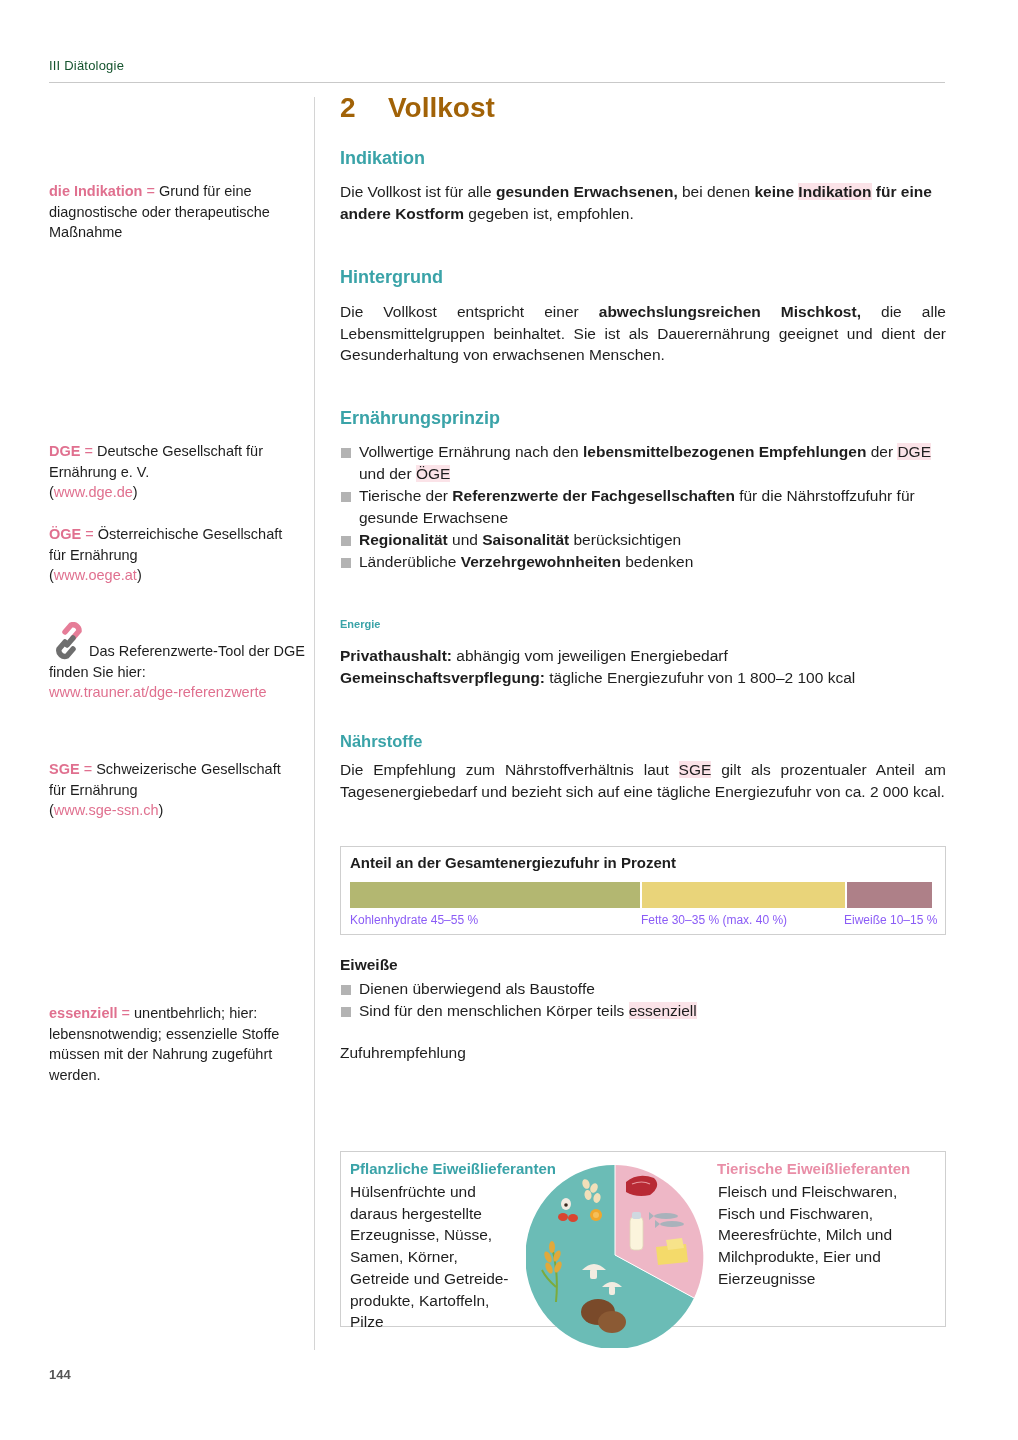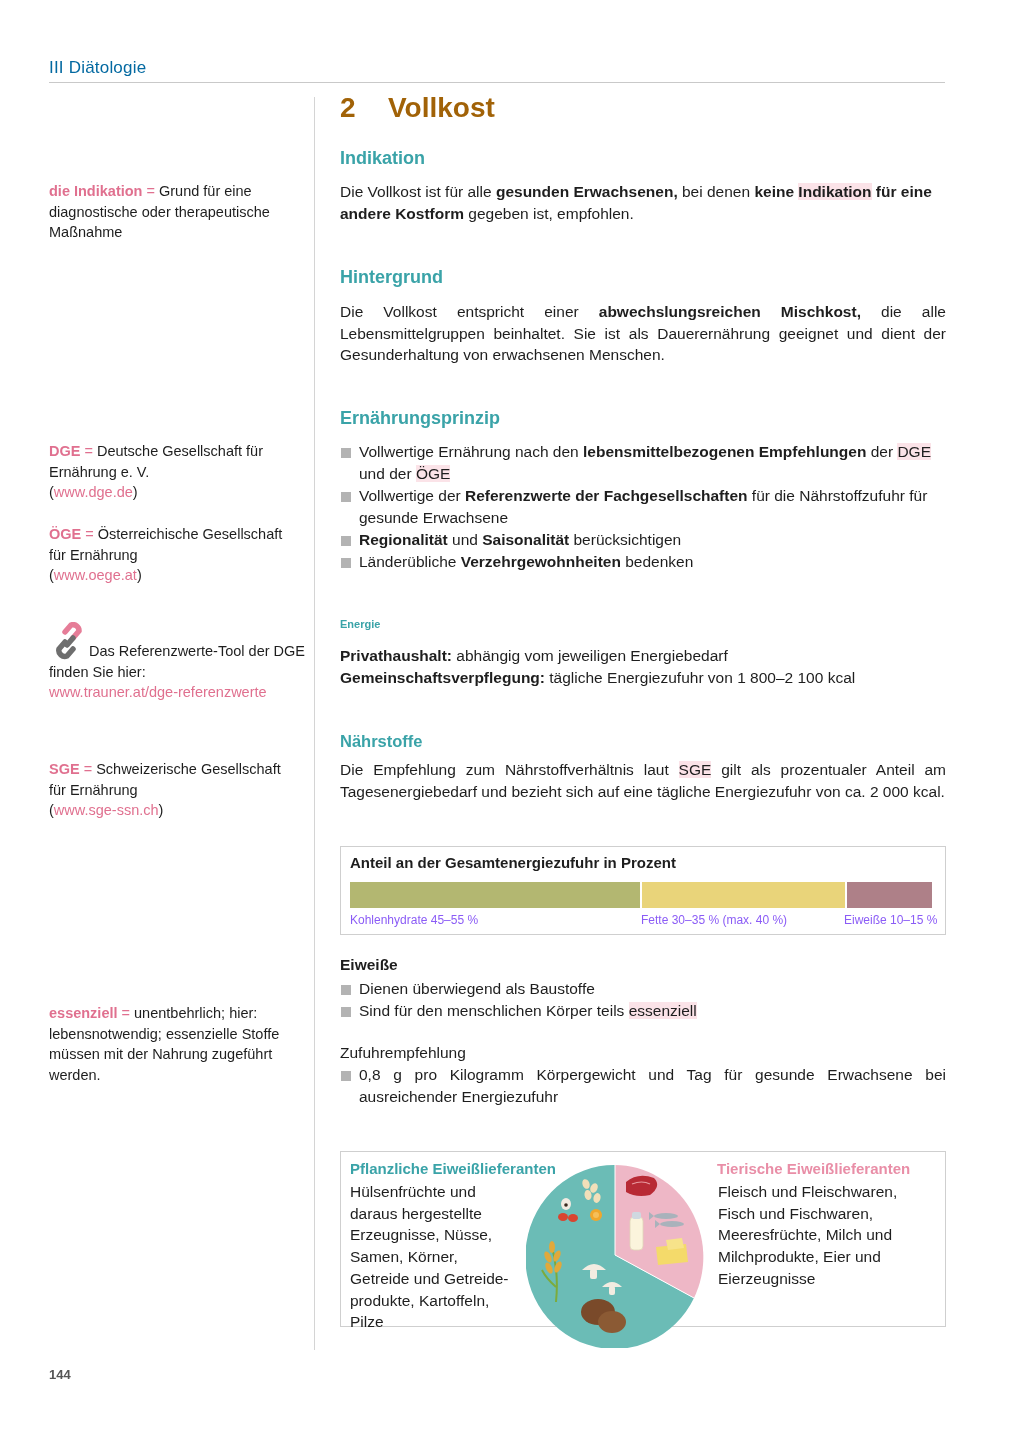--- a/index.html
+++ b/index.html
@@ -1,19 +1,19 @@
 <!DOCTYPE html>
 <html><head>
 <meta charset="utf-8">
 <style>
   * { box-sizing: border-box; margin: 0; padding: 0; }
   html, body { width: 1018px; height: 1440px; background: #ffffff; }
   body { position: relative; font-family: "Liberation Sans", "DejaVu Sans", sans-serif; color: #1e1e1e; overflow: hidden; }
 
-  .running-head { position: absolute; left: 49px; top: 58px; font-size: 17px; color: #0369a1; letter-spacing: 0.2px; }
+  .running-head { position: absolute; left: 49px; top: 58px; font-size: 13px; color: #14532d; letter-spacing: 0.2px; }
   .head-rule { position: absolute; left: 49px; top: 82px; width: 896px; height: 1px; background: #c9c9c9; }
   .col-rule { position: absolute; left: 314px; top: 97px; width: 1px; height: 1253px; background: #d4d4d4; }
 
   .chapter-title { position: absolute; left: 340px; top: 92px; font-size: 28px; font-weight: bold; color: #a16207; white-space: nowrap; }
   .chapter-title .num { display: inline-block; width: 48px; }
 
   .h2 { position: absolute; left: 340px; font-size: 18px; font-weight: bold; color: #3aa3a8; }
   .para { position: absolute; left: 340px; width: 606px; font-size: 15.5px; line-height: 21.5px; color: #1e1e1e; }
   .para.justify { text-align: justify; }
   b, .b { font-weight: bold; }
@@ -56,21 +56,21 @@
 
 <h2 class="h2" style="top:148px;">Indikation</h2>
 <p class="para" style="top:181px;"><span>Die Vollkost ist für alle </span><b>gesunden Erwachsenen,</b><span> bei denen </span><b>keine </b><b class="hl">Indikation</b><b> für eine andere Kostform</b><span> gegeben ist, empfohlen.</span></p>
 
 <h2 class="h2" style="top:267px;">Hintergrund</h2>
 <p class="para justify" style="top:301px;"><span>Die Vollkost entspricht einer </span><b>abwechslungsreichen Mischkost,</b><span> die alle Lebensmittelgruppen beinhaltet. Sie ist als Dauerernährung geeignet und dient der Gesunderhaltung von erwachsenen Menschen.</span></p>
 
 <h2 class="h2" style="top:408px;">Ernährungsprinzip</h2>
 <ul class="bul" style="top:441px;">
   <li><span>Vollwertige Ernährung nach den </span><b>lebensmittelbezogenen Empfehlungen</b><span> der </span><span class="hl">DGE</span><span> und der </span><span class="hl">ÖGE</span></li>
-  <li><span>Vollwertige der </span><b>Referenzwerte der Fachgesellschaften</b><span> für die Nährstoffzufuhr für gesunde Erwachsene</span></li>
+  <li><span>Tierische der </span><b>Referenzwerte der Fachgesellschaften</b><span> für die Nährstoffzufuhr für gesunde Erwachsene</span></li>
   <li><b>Regionalität</b><span> und </span><b>Saisonalität</b><span> berücksichtigen</span></li>
   <li><span>Länderübliche </span><b>Verzehrgewohnheiten</b><span> bedenken</span></li>
 </ul>
 
 <h2 class="h2" style="top:618px; font-size:11px;">Energie</h2>
 <p class="para" style="top:645px;"><b>Privathaushalt:</b><span> abhängig vom jeweiligen Energiebedarf</span><br><b>Gemeinschaftsverpflegung:</b><span> tägliche Energiezufuhr von 1 800–2 100 kcal</span></p>
 
 <h2 class="h2" style="top:732px; font-size:16.5px;">Nährstoffe</h2>
 <p class="para justify" style="top:759px;"><span>Die Empfehlung zum Nährstoffverhältnis laut </span><span class="hl">SGE</span><span> gilt als prozentualer Anteil am Tagesenergiebedarf und bezieht sich auf eine tägliche Energiezufuhr von ca. 2 000 kcal.</span></p>
 
@@ -87,21 +87,20 @@
 </div>
 
 <h3 class="h2" style="top:956px; font-size:15.5px; color:#1e1e1e;">Eiweiße</h3>
 <ul class="bul" style="top:978px;">
   <li>Dienen überwiegend als Baustoffe</li>
   <li><span>Sind für den menschlichen Körper teils </span><span class="hl">essenziell</span></li>
 </ul>
 
 <p class="para" style="top:1042px;">Zufuhrempfehlung</p>
 <ul class="bul" style="top:1064px; text-align:justify;">
-  <li>0,8 g pro Kilogramm Körpergewicht und Tag für gesunde Erwachsene bei ausreichender Energiezufuhr</li>
 </ul>
 
 <div class="protein-box">
   <div class="pb-title" id="plantTitle" style="left: 9px; top: 8px; color: rgb(58, 163, 168);">Pflanzliche Eiweißlieferanten</div>
   <div class="pb-text" style="left:9px; top:29px;">
     <div>Hülsenfrüchte und</div>
     <div>daraus hergestellte</div>
     <div>Erzeugnisse, Nüsse,</div>
     <div>Samen, Körner,</div>
     <div>Getreide und Getreide-</div>

